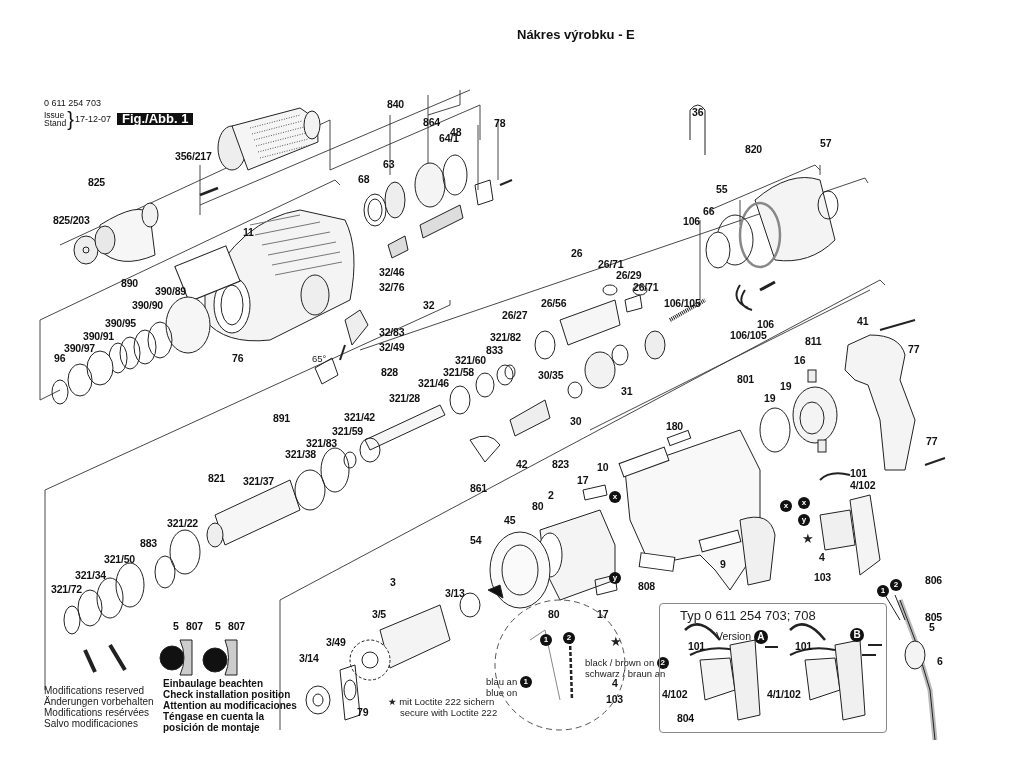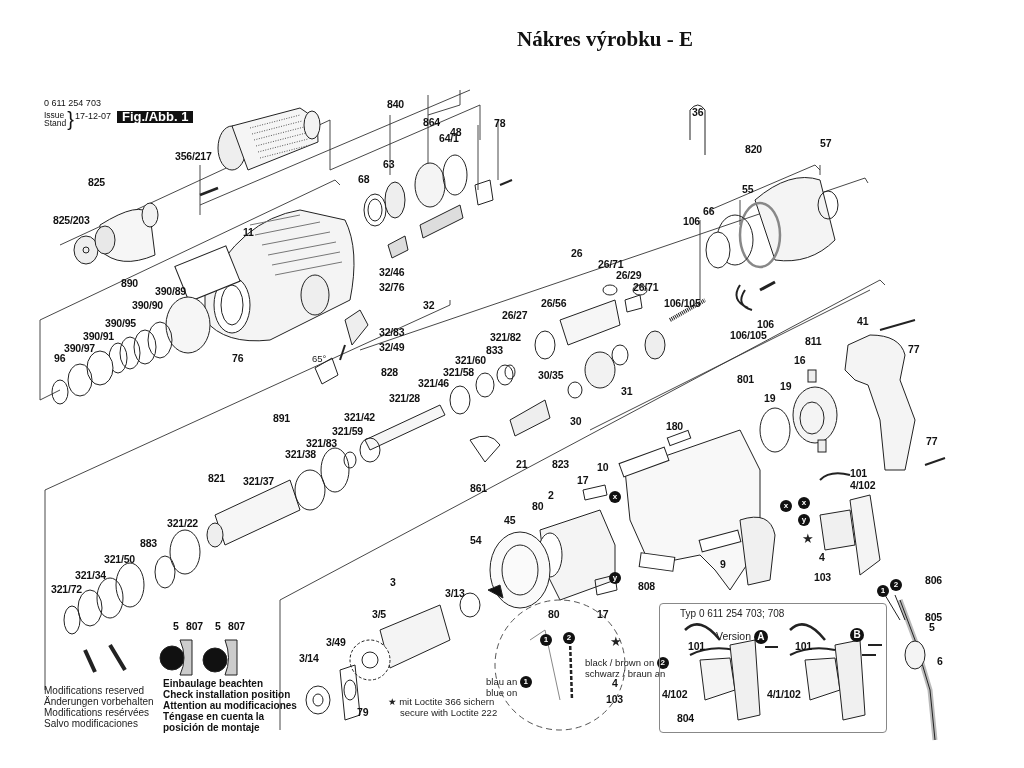--- a/index.html
+++ b/index.html
@@ -1,29 +1,29 @@
 <!DOCTYPE html>
 <html><head>
 <meta charset="utf-8">
 <style>
   html, body { margin:0; padding:0; background:#ffffff; }
   body { width:1024px; height:768px; position:relative; overflow:hidden; font-family:"Liberation Sans", sans-serif; color:#111; }
-  .title { position:absolute; left:517px; top:27px; font-family:Liberation Serif, serif; font-weight:bold; font-size:21px; color:#111; }
+  .title { position:absolute; left:517px; top:27px; font-family:Liberation Sans, sans-serif; font-weight:bold; font-size:13px; color:#111; }
   .meta { position:absolute; left:44px; top:98px; font-size:9px; line-height:10px; }
-  .meta .issue { display:flex; align-items:flex-start; margin-top:3px; }
+  .meta .issue { display:flex; align-items:center; margin-top:3px; }
   .meta .issue-labels { font-size:8.5px; line-height:8px; }
   .meta .brace { font-size:20px; line-height:16px; margin:0 1px; font-weight:200; }
   .meta .fig { background:#111; color:#fff; font-weight:bold; font-size:13px; padding:1px 5px; margin-left:6px; }
   svg.diagram { position:absolute; left:0; top:0; }
   .lbl { position:absolute; font-size:10.5px; font-weight:bold; white-space:nowrap; color:#111; letter-spacing:-0.2px; }
   .notes { position:absolute; font-size:10px; line-height:11px; color:#222; }
   .notes.bold { font-weight:bold; color:#111; }
   .small { position:absolute; font-size:9.5px; line-height:10.5px; color:#222; white-space:nowrap; }
   .inset { position:absolute; left:659px; top:603px; width:226px; height:128px; border:1px solid #888; border-radius:4px; }
-  .inset-title { position:absolute; left:680px; top:608px; font-size:10px; color:#222; }
+  .inset-title { position:absolute; left:680px; top:608px; font-size:13px; color:#222; }
   .badge { display:inline-block; width:12px; height:12px; border-radius:50%; background:#111; color:#fff; font-size:8px; font-weight:bold; text-align:center; line-height:12px; vertical-align:middle; }
   .badge.big { width:14px; height:14px; line-height:14px; font-size:10px; }
 </style>
 </head>
 <body>
 
 <div class="title">Nákres výrobku - E</div>
 
 <div class="meta">
   <div>0 611 254 703</div>
@@ -270,21 +270,21 @@
 <div class="lbl" style="left:379px;top:266px">32/46</div>
 <div class="lbl" style="left:379px;top:281px">32/76</div>
 <div class="lbl" style="left:423px;top:299px">32</div>
 <div class="lbl" style="left:379px;top:326px">32/83</div>
 <div class="lbl" style="left:379px;top:341px">32/49</div>
 <div class="small" style="left:312px;top:354px">65°</div>
 
 <div class="lbl" style="left:692px;top:106px">36</div>
 <div class="lbl" style="left:745px;top:143px">820</div>
 <div class="lbl" style="left:820px;top:137px">57</div>
-<div class="lbl" style="left:742px;top:183px">55</div>
+<div class="lbl" style="left:716px;top:183px">55</div>
 <div class="lbl" style="left:683px;top:215px">106</div>
 <div class="lbl" style="left:703px;top:205px">66</div>
 <div class="lbl" style="left:664px;top:297px">106/105</div>
 <div class="lbl" style="left:757px;top:318px">106</div>
 <div class="lbl" style="left:730px;top:329px">106/105</div>
 
 <div class="lbl" style="left:571px;top:247px">26</div>
 <div class="lbl" style="left:598px;top:258px">26/71</div>
 <div class="lbl" style="left:616px;top:269px">26/29</div>
 <div class="lbl" style="left:633px;top:281px">26/71</div>
@@ -308,21 +308,21 @@
 <div class="lbl" style="left:737px;top:373px">801</div>
 <div class="lbl" style="left:764px;top:392px">19</div>
 <div class="lbl" style="left:780px;top:380px">19</div>
 <div class="lbl" style="left:926px;top:435px">77</div>
 
 <div class="lbl" style="left:273px;top:412px">891</div>
 <div class="lbl" style="left:344px;top:411px">321/42</div>
 <div class="lbl" style="left:332px;top:425px">321/59</div>
 <div class="lbl" style="left:306px;top:437px">321/83</div>
 <div class="lbl" style="left:285px;top:448px">321/38</div>
-<div class="lbl" style="left:516px;top:458px">21</div>
+<div class="lbl" style="left:516px;top:458px">42</div>
 <div class="lbl" style="left:552px;top:458px">823</div>
 <div class="lbl" style="left:666px;top:420px">180</div>
 <div class="lbl" style="left:470px;top:482px">861</div>
 <div class="lbl" style="left:597px;top:461px">10</div>
 <div class="lbl" style="left:208px;top:472px">821</div>
 <div class="lbl" style="left:243px;top:475px">321/37</div>
 <div class="lbl" style="left:167px;top:517px">321/22</div>
 <div class="lbl" style="left:140px;top:537px">883</div>
 <div class="lbl" style="left:104px;top:553px">321/50</div>
 <div class="lbl" style="left:75px;top:569px">321/34</div>
@@ -379,21 +379,21 @@
   <span>blue on</span>
 </div>
 <div class="small" style="left:585px;top:657px">
   <span>black / brown on</span>
   <span class="badge">2</span><br>
   <span>schwarz / braun an</span>
 </div>
 
 <div class="small" style="left:388px;top:697px">
   <span>★</span>
-  <span>mit Loctite 366 sichern</span><br>
+  <span>mit Loctite 222 sichern</span><br>
   <span style="padding-left:12px">secure with Loctite 222</span>
 </div>
 
 <div class="notes" style="left:44px;top:685px">
   <div>Modifications reserved</div>
   <div>Änderungen vorbehalten</div>
   <div>Modifications resérvées</div>
   <div>Salvo modificaciones</div>
 </div>
 

